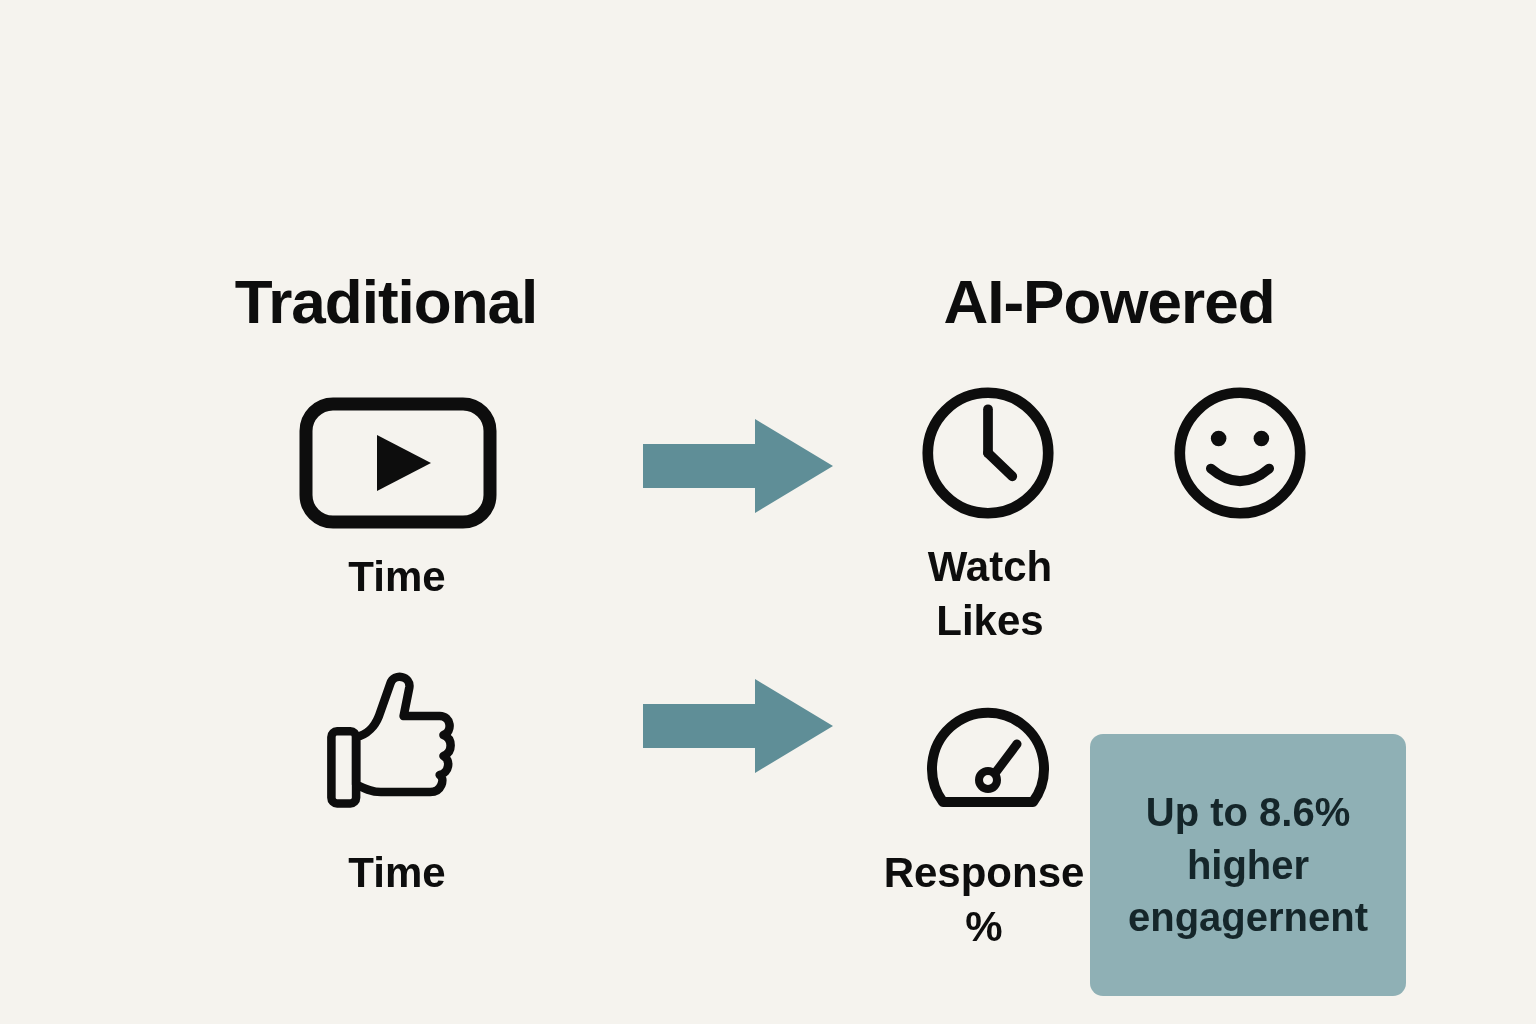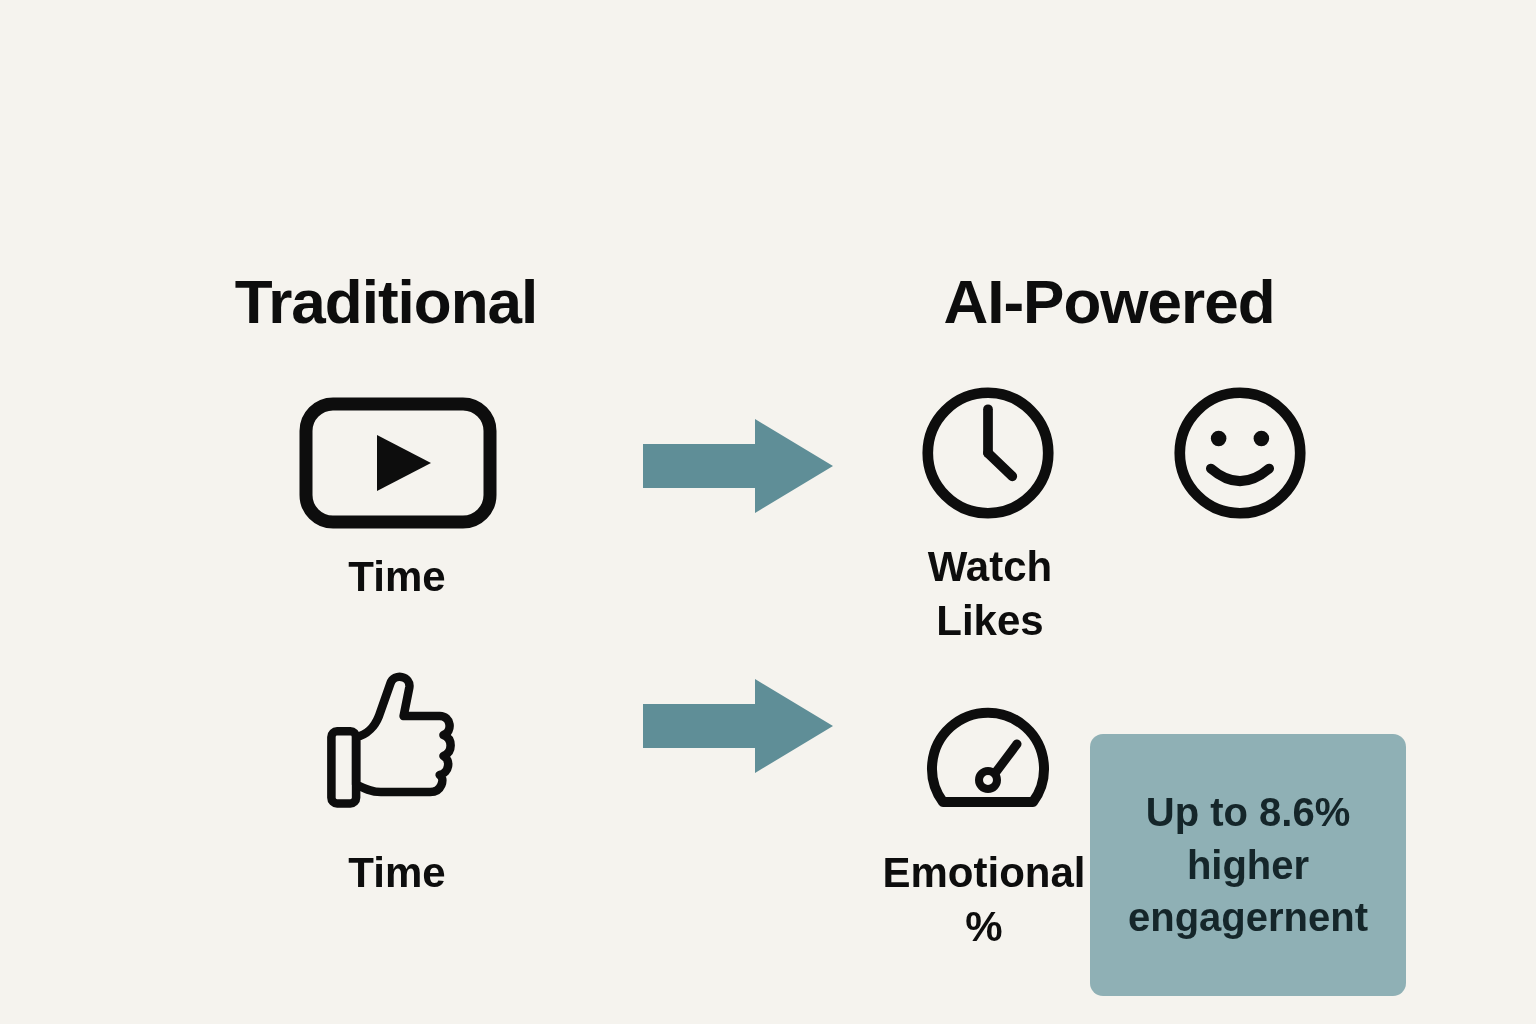--- a/index.html
+++ b/index.html
@@ -126,19 +126,19 @@
     </svg>
   </div>
 
   <div class="abs icon-box" style="left:913px; top:692px; width:150px; height:140px;">
     <svg viewBox="0 0 150 140" fill="none" stroke="#0d0d0d" stroke-linejoin="round" stroke-linecap="round">
       <path d="M30 110 A56 56 0 1 1 120 110 Z" stroke-width="10"></path>
       <circle cx="75" cy="88" r="9" stroke-width="8"></circle>
       <line x1="83" y1="80" x2="104" y2="52" stroke-width="9"></line>
     </svg>
   </div>
-  <div class="abs metric-label" style="left:878px; top:846px; width:212px;">Emotional %</div>
+  <div class="abs metric-label" style="left:878px; top:846px; width:212px;">Response %</div>
 
   <div class="abs badge" style="background: rgb(143, 176, 181);">
     <div class="badge-text">Up to 8.6% higher engagernent</div>
   </div>
 
 </div>
 
 </body></html>

